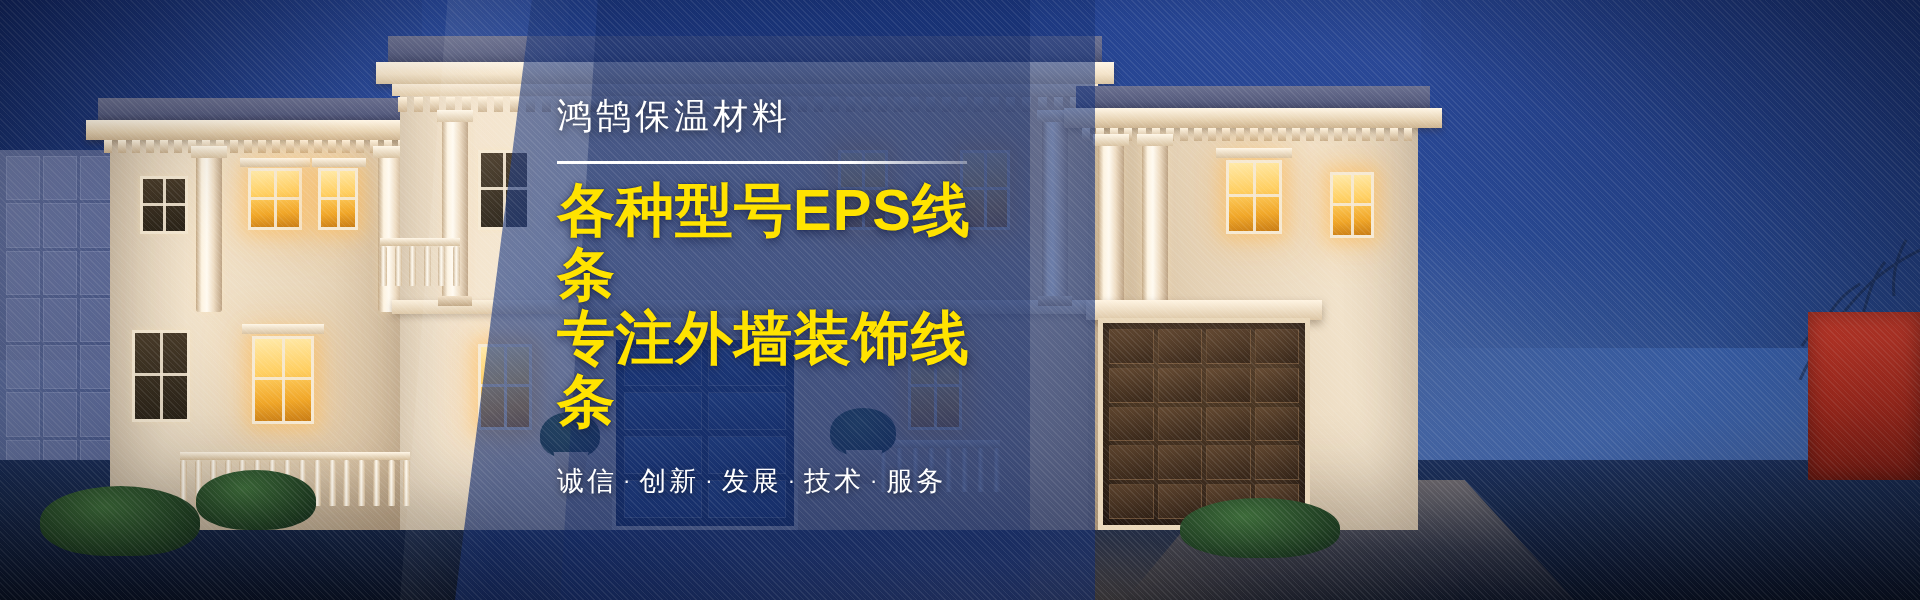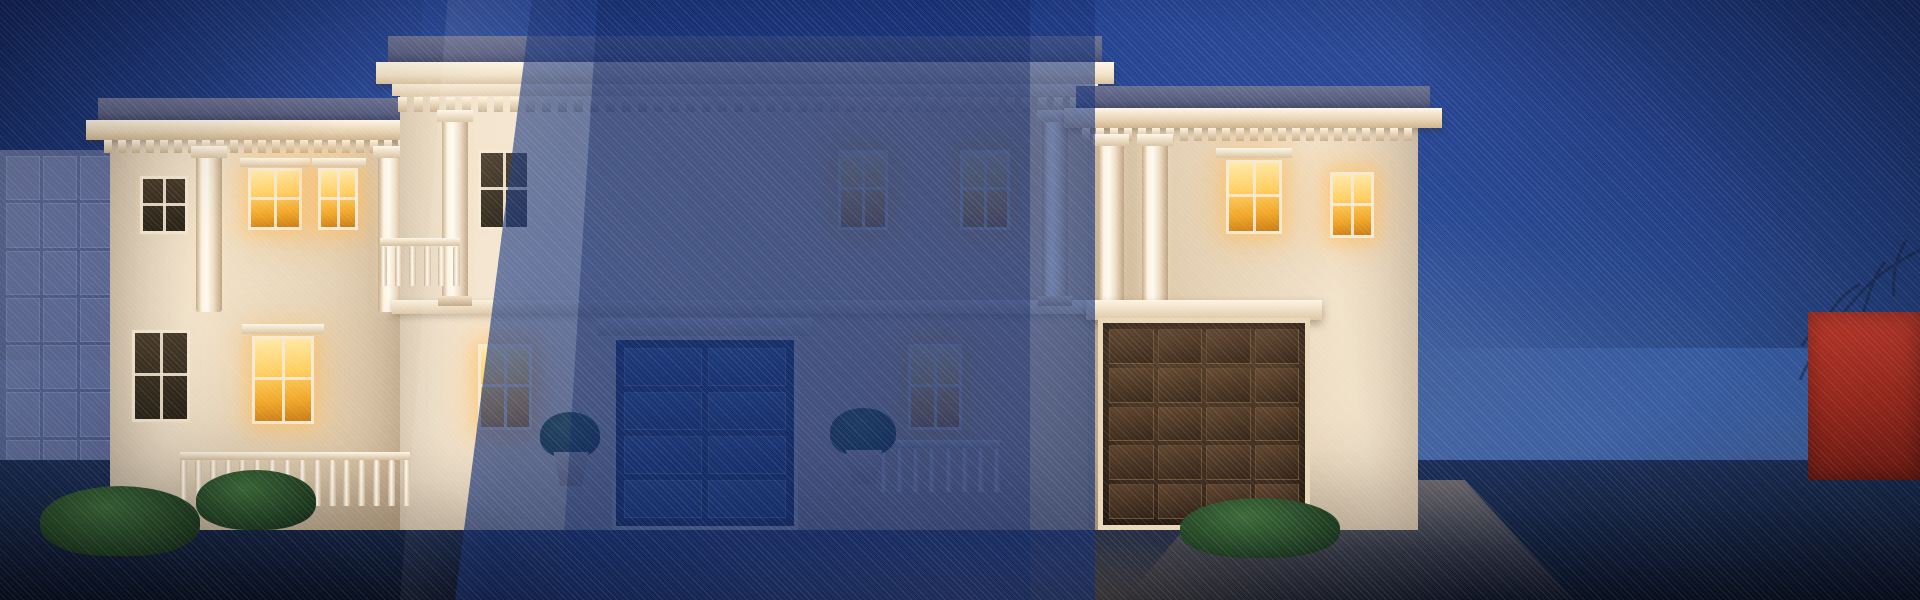--- a/index.html
+++ b/index.html
@@ -571,16 +571,25 @@
   <div class="shrub" style="left:830px;top:408px;width:66px;height:48px;"></div>
   <div class="planter" style="left:840px;top:450px;width:48px;height:34px;"></div>
   <div class="shrub" style="left:196px;top:470px;width:120px;height:60px;"></div>
   <div class="shrub" style="left:1180px;top:498px;width:160px;height:60px;"></div>
   <div class="shrub" style="left:40px;top:486px;width:160px;height:70px;"></div>
 
   <div class="overlay-panel"></div>
   <div class="overlay-panel2"></div>
   <div class="sheen"></div>
 
+  <div class="text-block">
+    <div class="brand">鸿鹄保温材料</div>
+    <div class="rule"></div>
+    <div class="headline">
+      <span>各种型号EPS线条</span>
+      <span class="l2">专注外墙装饰线条</span>
+    </div>
+    <div class="tagline"><span>诚信</span><span class="dot">·</span><span>创新</span><span class="dot">·</span><span>发展</span><span class="dot">·</span><span>技术</span><span class="dot">·</span><span>服务</span></div>
+  </div>
 
   <div class="hatch"></div>
   <div class="vignette"></div>
 </div>
 
 </body></html>

